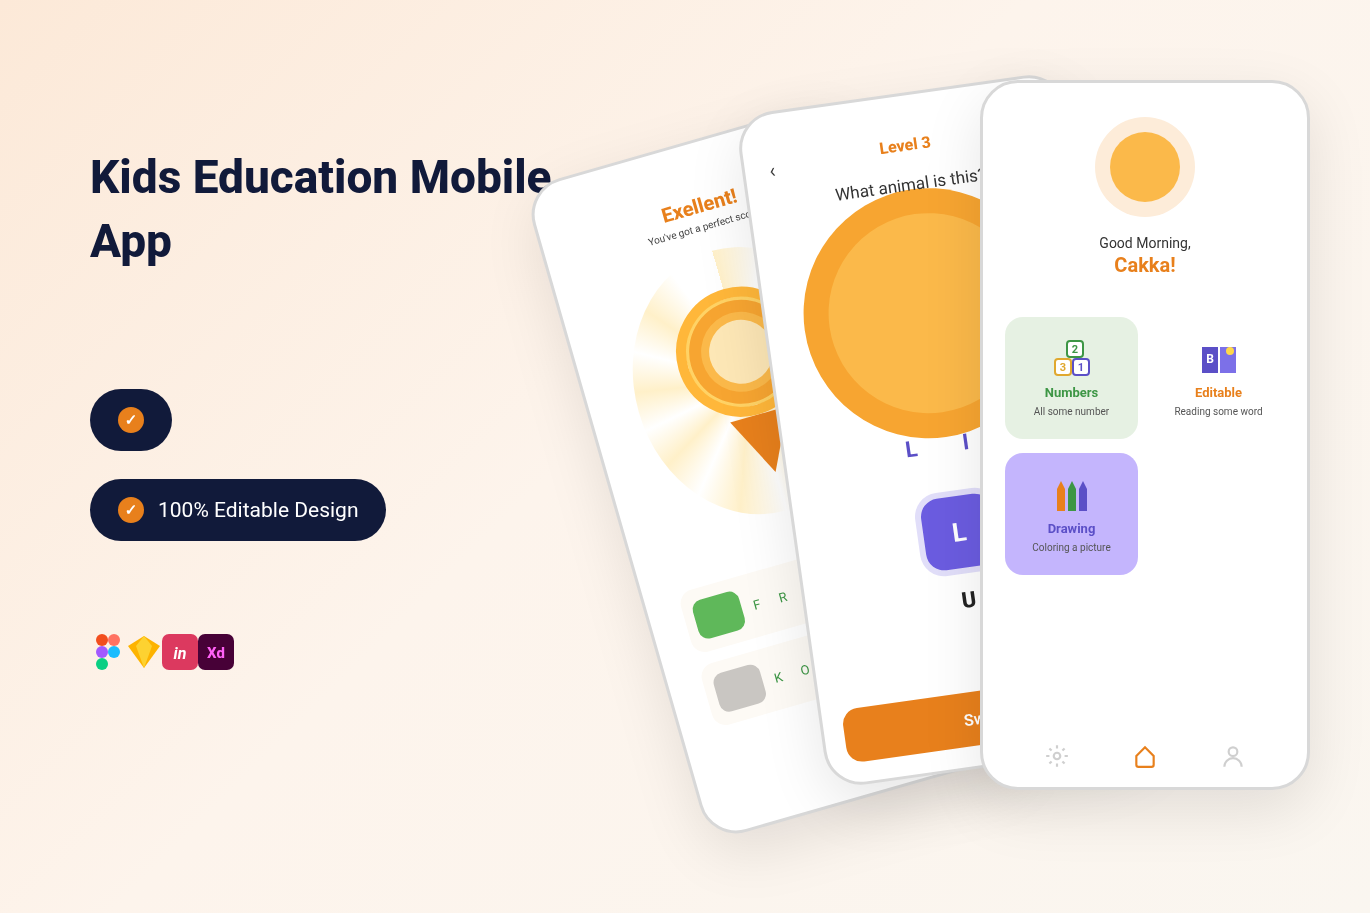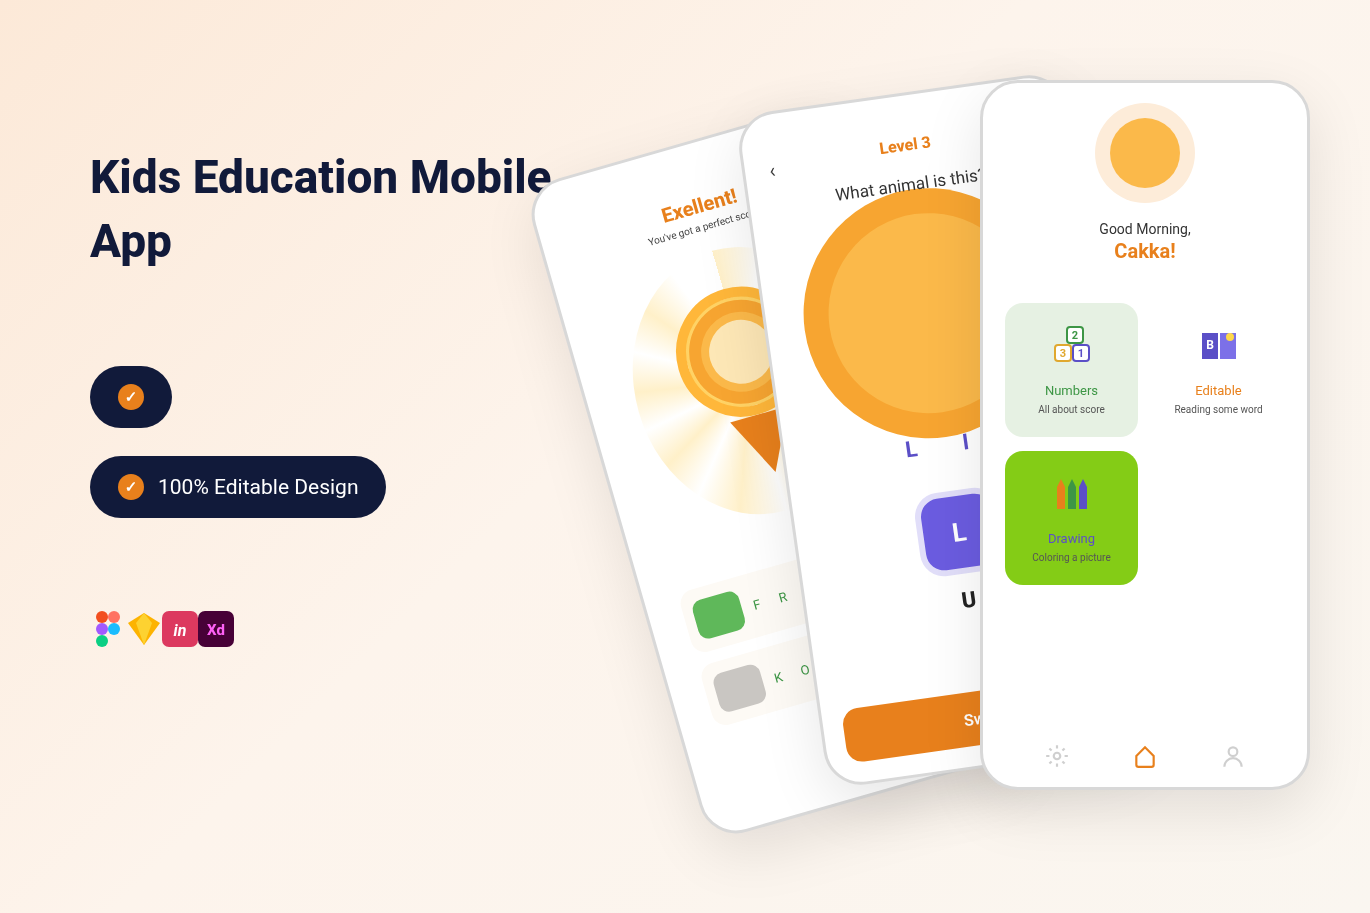--- a/index.html
+++ b/index.html
@@ -1,18 +1,18 @@
 <!DOCTYPE html>
 <html><head>
 <meta charset="utf-8">
 <style>
 *{margin:0;padding:0;box-sizing:border-box;font-family:-apple-system,BlinkMacSystemFont,"Segoe UI",Roboto,sans-serif}
 body{width:1370px;height:913px;background:linear-gradient(135deg,#fce9d8 0%,#fdf4ec 45%,#faf6f0 100%);position:relative;overflow:hidden}
 .left{position:absolute;left:90px;top:145px;width:500px}
-.heading{font-size:46px;font-weight:800;color:#111a3a;line-height:1.4;margin-bottom:92px}
+.heading{font-size:46px;font-weight:800;color:#111a3a;line-height:1.4;margin-bottom:115px}
 .pill{background:#111a3a;color:#fff;border-radius:40px;padding:18px 28px;display:inline-flex;align-items:center;gap:14px;font-size:21px;margin-bottom:28px}
 .check-badge{width:26px;height:26px;border-radius:50%;background:#e8801c;display:flex;align-items:center;justify-content:center;color:#fff;font-size:15px;font-weight:bold}
 .tool-icons{display:flex;margin-top:65px;align-items:center}
 .tool-icon{width:36px;height:36px}
 
 .phones{position:absolute;right:40px;top:30px;width:720px;height:870px}
 .phone{position:absolute;width:330px;height:680px;background:#fff;border-radius:38px;border:3px solid #d8d8d8;box-shadow:0 20px 60px rgba(0,0,0,0.1);overflow:hidden}
 .phone1{left:0;top:100px;transform:rotate(-16deg)}
 .phone2{left:170px;top:60px;transform:rotate(-8deg)}
 .phone3{left:370px;top:50px;transform:rotate(0deg);width:330px;height:710px}
@@ -42,34 +42,34 @@
 .question{font-size:17px;color:#333;margin-top:20px}
 .big-lion{width:200px;height:200px;margin:20px auto;position:relative}
 .big-lion-body{width:100%;height:100%;background:#fbb94a;border-radius:50%;position:relative}
 .big-lion-mane{position:absolute;inset:-25px;background:#f7a531;border-radius:50%;z-index:-1}
 .word-blanks{font-size:22px;color:#5b4fc7;letter-spacing:20px;font-weight:700;margin-top:10px}
 .key-tile{width:72px;height:72px;background:#6b5ce0;border-radius:18px;display:flex;align-items:center;justify-content:center;color:#fff;font-size:26px;font-weight:700;margin:40px auto 20px;box-shadow:0 0 0 6px rgba(107,92,224,0.2)}
 .u-letter{font-size:22px;font-weight:800;color:#222;margin-top:8px}
 .swipe-bar{position:absolute;bottom:20px;left:20px;right:20px;height:54px;background:#e8801c;border-radius:16px;display:flex;align-items:center;justify-content:center;color:#fff;font-weight:600}
 
 
-.p3-inner{padding:20px 22px;text-align:center;height:100%;position:relative}
+.p3-inner{padding:34px 22px;text-align:center;height:100%;position:relative}
 .avatar-circle{width:100px;height:100px;border-radius:50%;background:#fdecd9;margin:0 auto 18px;display:flex;align-items:center;justify-content:center}
 .avatar-lion{width:70px;height:70px;border-radius:50%;background:#fbb94a;position:relative}
 .avatar-lion::before{content:"";position:absolute;inset:-10px;background:#f7a531;border-radius:50%;z-index:-1}
 .greeting{font-size:14px;color:#333}
 .username{font-size:20px;color:#e8801c;font-weight:700;margin-top:2px}
 .cat-grid{display:grid;grid-template-columns:1fr 1fr;gap:14px;margin-top:40px}
 .cat{border-radius:18px;padding:22px 12px;text-align:center}
-.cat-title{font-weight:400;font-size:13px;margin-top:12px}
+.cat-title{font-weight:700;font-size:13px;}
 .cat-sub{font-size:10px;color:#555;margin-top:6px}
 .c-numbers{background:#e6f1e3}.c-numbers .cat-title{color:#3d9645}
 .c-reading{background:#fff}.c-reading .cat-title{color:#e8801c}
 .c-puzzle{background:#fdf3de}.c-puzzle .cat-title{color:#e0a82f}
-.c-drawing{background:#84cc16}.c-drawing .cat-title{color:#5b4fc7}
+.c-drawing{background:#c4b5fd}.c-drawing .cat-title{color:#5b4fc7}
 .cat-icon{width:42px;height:42px;margin:0 auto}
 .bottom-nav{position:absolute;bottom:18px;left:0;right:0;display:flex;justify-content:space-around;padding:0 30px}
 .nav-icon{width:26px;height:26px;opacity:0.4}
 .nav-icon.active{opacity:1}
 </style>
 </head>
 <body>
 
 <div class="left">
   <h1 class="heading">Kids Education Mobile App</h1>
@@ -165,21 +165,21 @@
         <div class="cat c-numbers">
           <svg class="cat-icon" viewBox="0 0 42 42">
               <rect x="16" y="2" width="16" height="16" rx="3" fill="#fff" stroke="#3d9645" stroke-width="2"></rect>
               <text x="24" y="14" font-size="11" fill="#3d9645" text-anchor="middle" font-weight="700">2</text>
               <rect x="4" y="20" width="16" height="16" rx="3" fill="#fff" stroke="#e0a82f" stroke-width="2"></rect>
               <text x="12" y="32" font-size="11" fill="#e0a82f" text-anchor="middle" font-weight="700">3</text>
               <rect x="22" y="20" width="16" height="16" rx="3" fill="#fff" stroke="#5b4fc7" stroke-width="2"></rect>
               <text x="30" y="32" font-size="11" fill="#5b4fc7" text-anchor="middle" font-weight="700">1</text>
             </svg>
           <div class="cat-title">Numbers</div>
-          <div class="cat-sub">All about score</div>
+          <div class="cat-sub">All some number</div>
         </div>
         <div class="cat c-reading">
           <svg class="cat-icon" viewBox="0 0 42 42">
               <path d="M4 8 h16 v26 h-16 z" fill="#5b4fc7"></path>
               <path d="M22 8 h16 v26 h-16 z" fill="#7c70e8"></path>
               <text x="12" y="24" font-size="12" fill="#fff" text-anchor="middle" font-weight="700">B</text>
               <circle cx="32" cy="12" r="4" fill="#ffd84a"></circle>
             </svg>
           <div class="cat-title">Editable</div>
           <div class="cat-sub">Reading some word</div>

